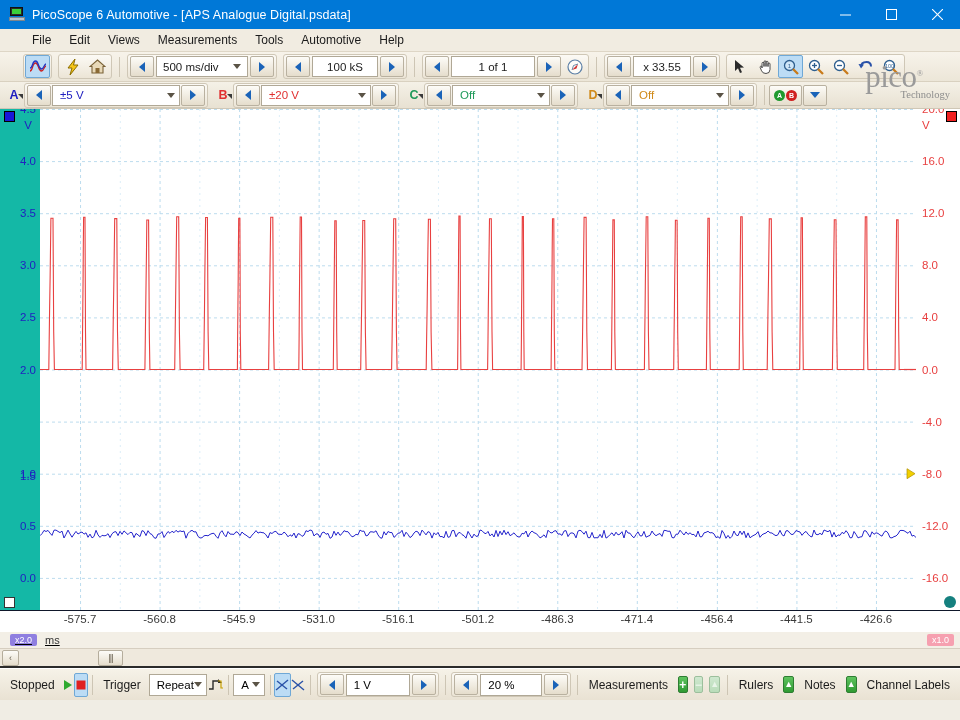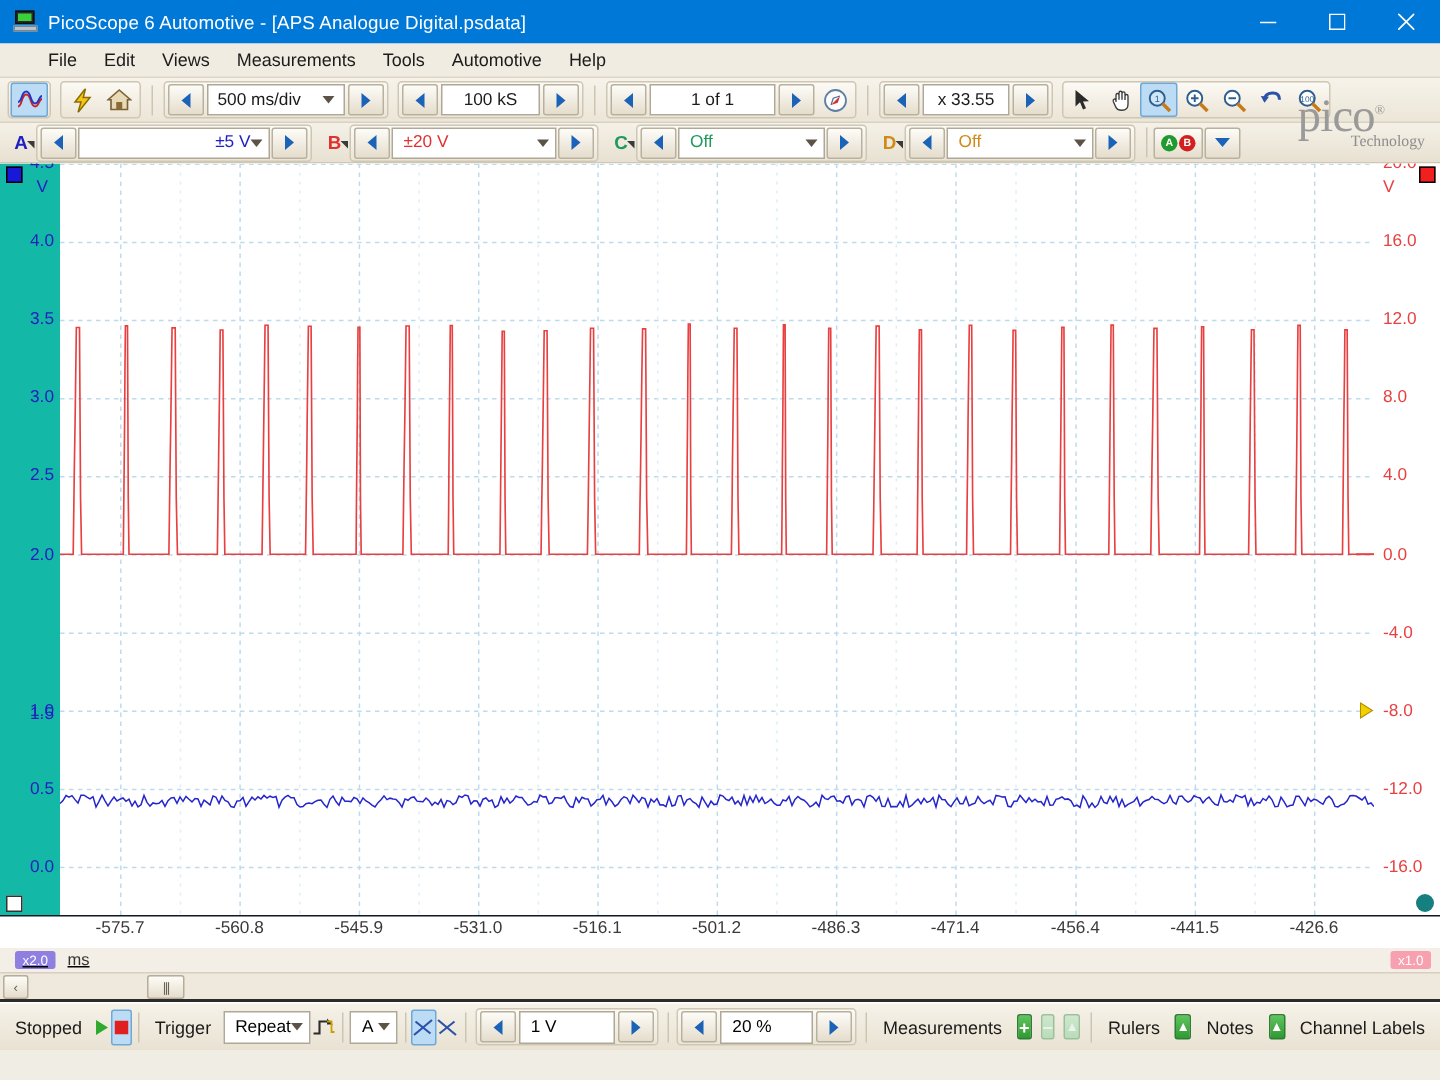--- a/index.html
+++ b/index.html
@@ -35,21 +35,21 @@
     border-bottom: 1px solid #ded6c6;
   }
   .menu-item {
     font-size: 12px; color: #1b1b1b; padding: 2px 9px; white-space: nowrap;
   }
 
   
   .toolbar {
     flex: 0 0 30px; height: 30px; display: flex; align-items: center;
     background: linear-gradient(#f7f3ea,#ece6d8);
-    border-bottom: 1px solid #d9d1c0; padding: 0 2px; position: relative;
+    border-bottom: 1px solid #d9d1c0; padding: 0 20px; position: relative;
   }
   .tgroup {
     display: flex; align-items: center; height: 25px;
     border: 1px solid #cfc7b6; border-radius: 3px;
     background: linear-gradient(#fcfaf5,#ece5d6);
     margin: 0 3px; padding: 0 1px;
   }
   .tbtn {
     width: 25px; height: 23px; display: flex; align-items: center; justify-content: center;
     border-radius: 2px; position: relative;
@@ -397,21 +397,21 @@
     </div>
   </div>
 
   <div class="chanbar">
 
     <div class="chgroup">
       <div class="chlabel" style="color:#2020c0;">
         <span>A</span>
           <span class="corner"></span>
       </div>
-      <div class="tgroup" style="margin:0;text-align:right;">
+      <div class="tgroup" style="margin:0;">
         <div class="arrowbtn">
             <div class="tri-l"></div>
           </div>
         <div class="chfield" style="width:128px;color:#2020c0;">
           <span class="cv">±5 V</span>
           <span class="tri-d"></span>
         </div>
         <div class="arrowbtn">
             <div class="tri-r"></div>
           </div>

